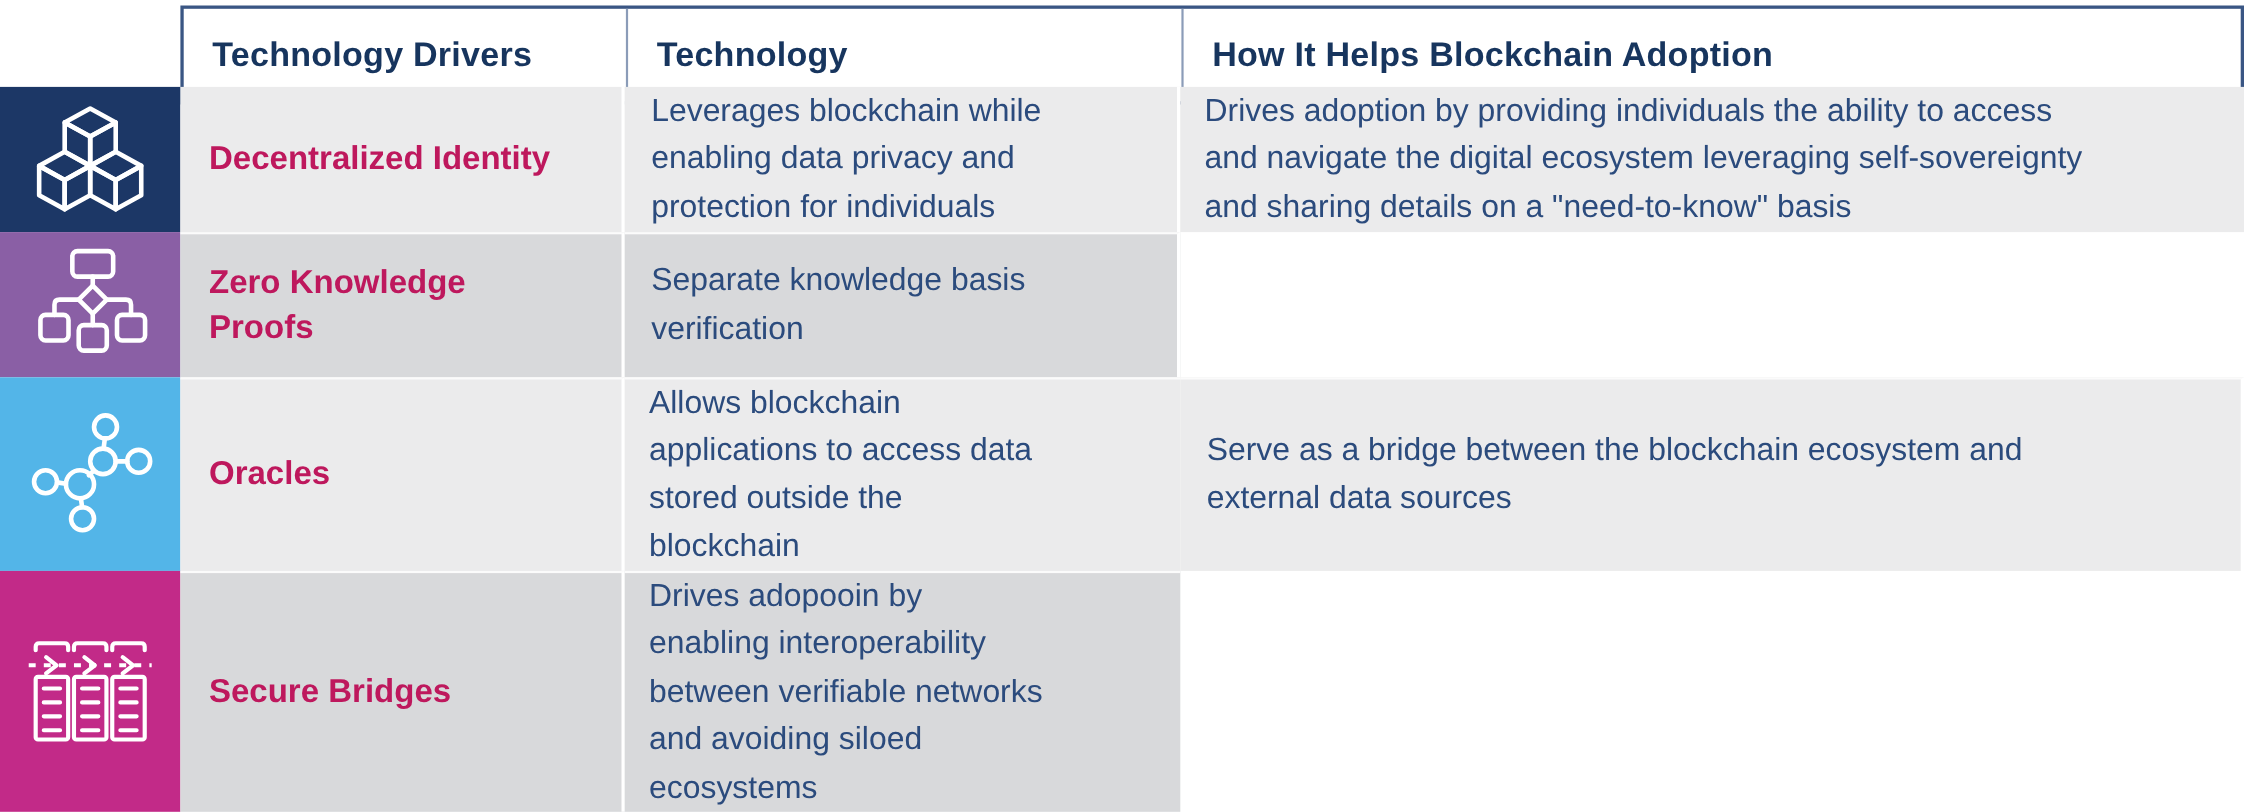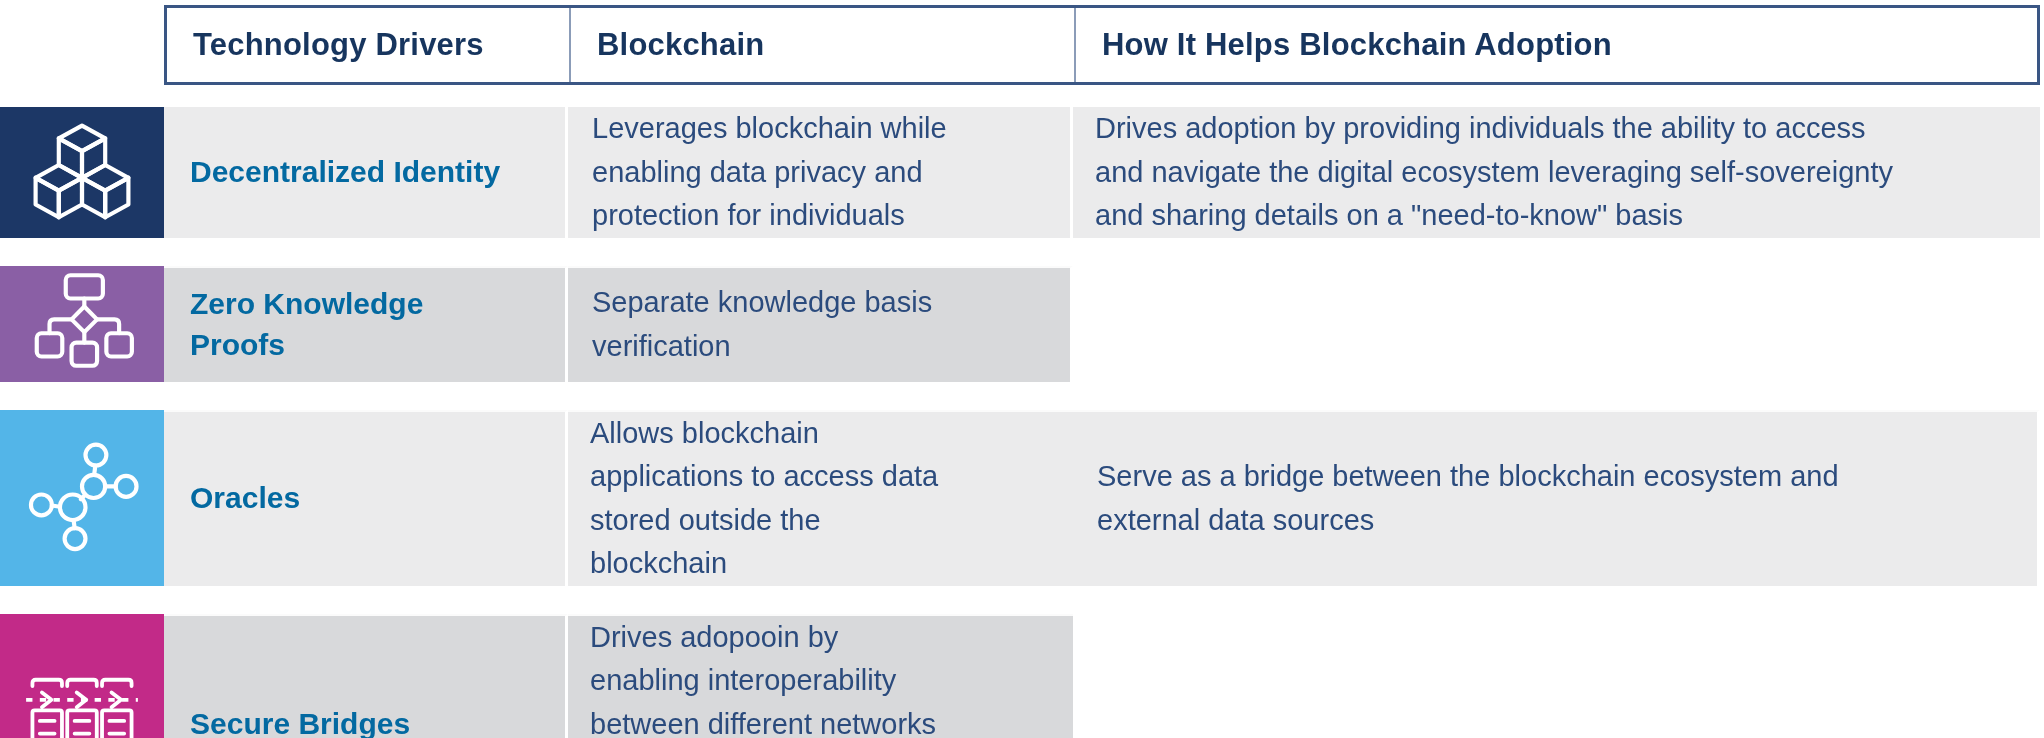--- a/index.html
+++ b/index.html
@@ -1,56 +1,56 @@
 <!DOCTYPE html>
 <html><head>
 <meta charset="utf-8">
 <style>
   html,body{margin:0;padding:0;background:#ffffff;}
   body{width:2044px;height:738px;overflow:hidden;font-family:"Liberation Sans",sans-serif;}
   .stage{position:relative;width:2044px;height:738px;background:#ffffff;}
 
   
   .header-row{
-    position:absolute;left:164px;top:5px;width:1876px;height:80px;
+    position:absolute;left:164px;top:5px;width:1876px;height:90px;
     display:grid;grid-template-columns:404px 505px 1fr;
     background:#ffffff;border:3px solid #3a5684;box-sizing:border-box;
   }
   .header-cell{
     display:flex;align-items:center;box-sizing:border-box;
     padding-left:26px;font-weight:bold;font-size:31px;color:#17355e;
     border-right:2px solid #8b9cb8;letter-spacing:.2px;
   }
   .header-cell:last-child{border-right:none;}
 
   
   .body{position:absolute;left:0;top:79px;width:2040px;height:659px;display:flex;flex-direction:column;}
   .row{flex:1;display:grid;grid-template-columns:164px 404px 505px 1fr;}
-  .cell{box-sizing:border-box;display:flex;align-items:center;margin-top:28px;}
+  .cell{box-sizing:border-box;display:flex;align-items:center;}
   .icon-cell{justify-content:center;}
   .row:nth-child(odd)  .text-cell{background:#ebebec;}
   .row:nth-child(even) .text-cell{background:#d8d9db;}
   .row + .row .text-cell{border-top:2px solid #fbfbfb;}
   .name-cell,.desc-cell{border-right:3px solid #ffffff;}
-  .name-cell{padding:0 46px 0 26px;font-weight:bold;font-size:30px;color:#0369a1;line-height:1.35;}
+  .name-cell{padding:0 46px 0 26px;font-weight:bold;font-size:30px;color:#be185d;line-height:1.35;}
   .desc-cell{padding:0 100px 0 24px;font-size:29px;color:#2b4b7d;line-height:1.5;}
   .helps-cell{padding:0 120px 0 22px;font-size:29px;color:#2b4b7d;line-height:1.5;justify-content:center;}
 
   .icon-cell svg{display:block;}
   .ic{stroke:#ffffff;fill:none;stroke-width:3.6;stroke-linecap:round;stroke-linejoin:round;}
   .ic-dash{stroke:#ffffff;fill:none;stroke-width:3.6;stroke-linecap:butt;stroke-dasharray:6 7;}
 </style>
 </head>
 <body>
 
 <div class="stage">
 
   <div class="header-row">
     <div class="header-cell">Technology Drivers</div>
-    <div class="header-cell">Blockchain</div>
+    <div class="header-cell">Technology</div>
     <div class="header-cell">How It Helps Blockchain Adoption</div>
   </div>
 
   <div class="body">
 
     <div class="row">
       <div class="cell icon-cell" style="background: rgb(28, 55, 102);">
         <svg width="116" height="116" viewBox="0 0 100 100">
           <path class="ic" d="M50 10 L70 21 L50 32 L30 21 Z"></path>
           <path class="ic" d="M30 21 L30 44 L50 55 L50 32 Z"></path>
@@ -138,18 +138,18 @@
           <rect class="ic" x="74" y="38" width="28" height="54" rx="2"></rect>
           <path class="ic" d="M15 48 L29 48 M15 60 L29 60 M15 72 L29 72 M15 84 L29 84"></path>
           <path class="ic" d="M48 48 L62 48 M48 60 L62 60 M48 72 L62 72 M48 84 L62 84"></path>
           <path class="ic" d="M81 48 L95 48 M81 60 L95 60 M81 72 L95 72 M81 84 L95 84"></path>
         </svg>
       </div>
       <div class="cell text-cell name-cell">
           <span>Secure Bridges</span>
         </div>
       <div class="cell text-cell helps-cell">
-          <span>Drives adopooin by enabling interoperability between different networks and avoiding siloed ecosystems</span>
+          <span>Drives adopooin by enabling interoperability between verifiable networks and avoiding siloed ecosystems</span>
         </div>
     </div>
 
   </div>
 </div>
 
 </body></html>

